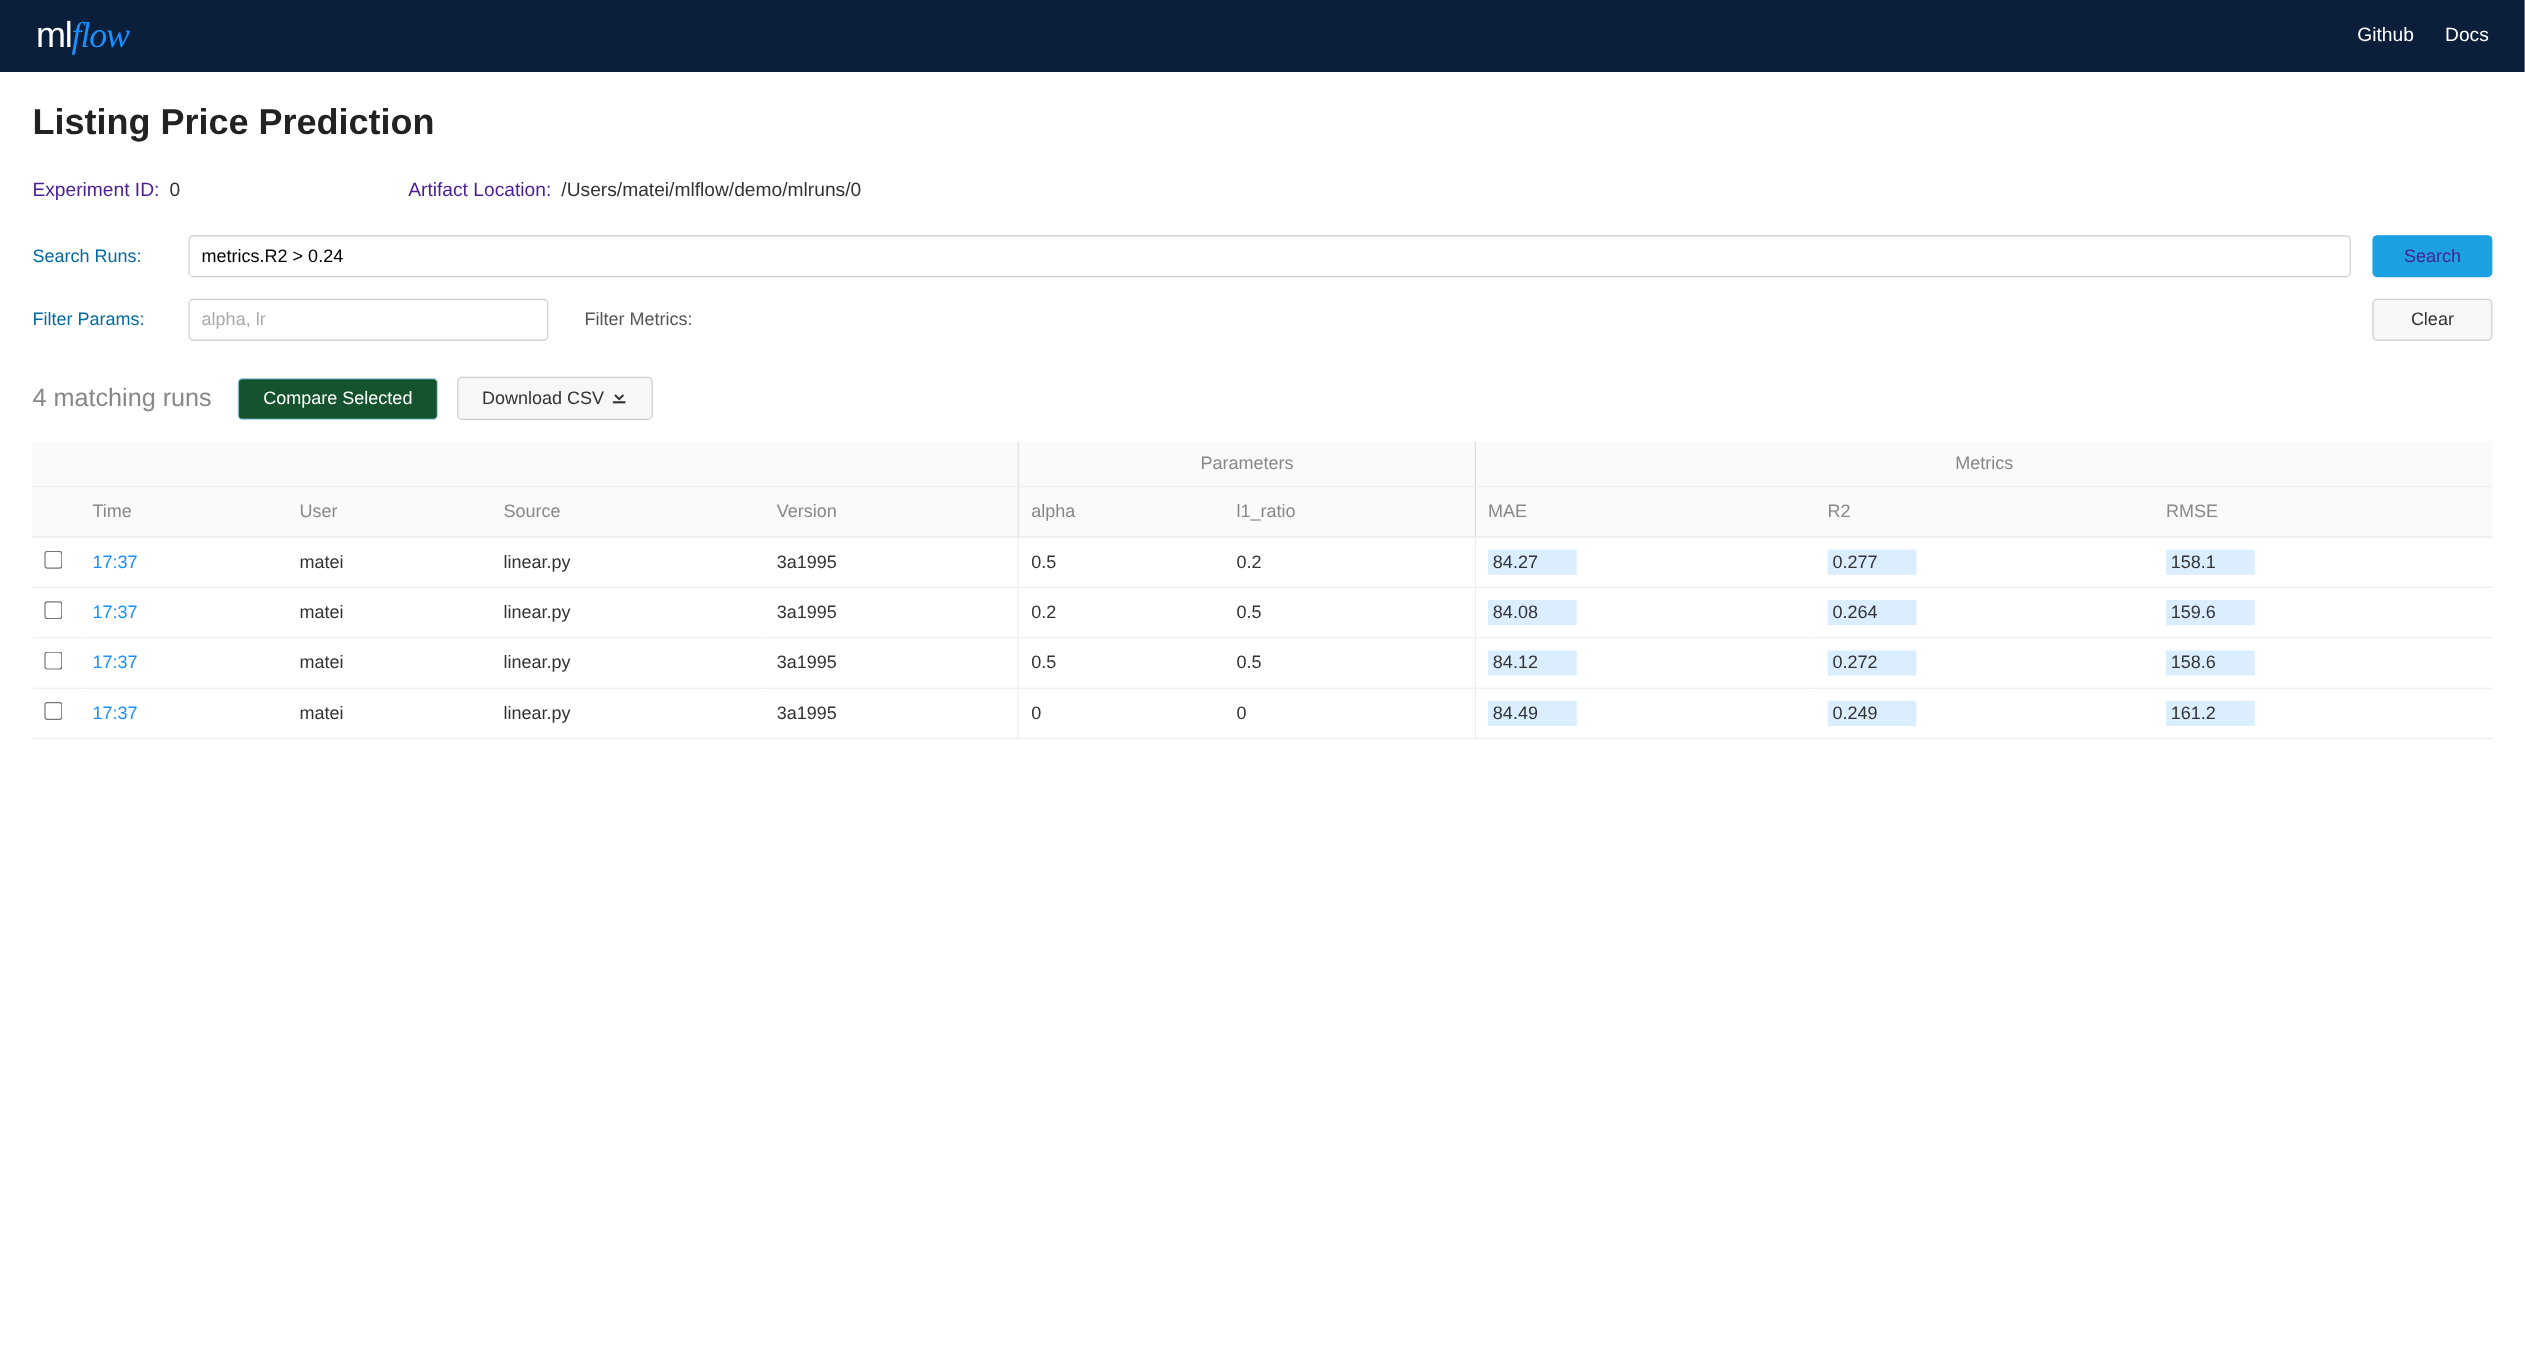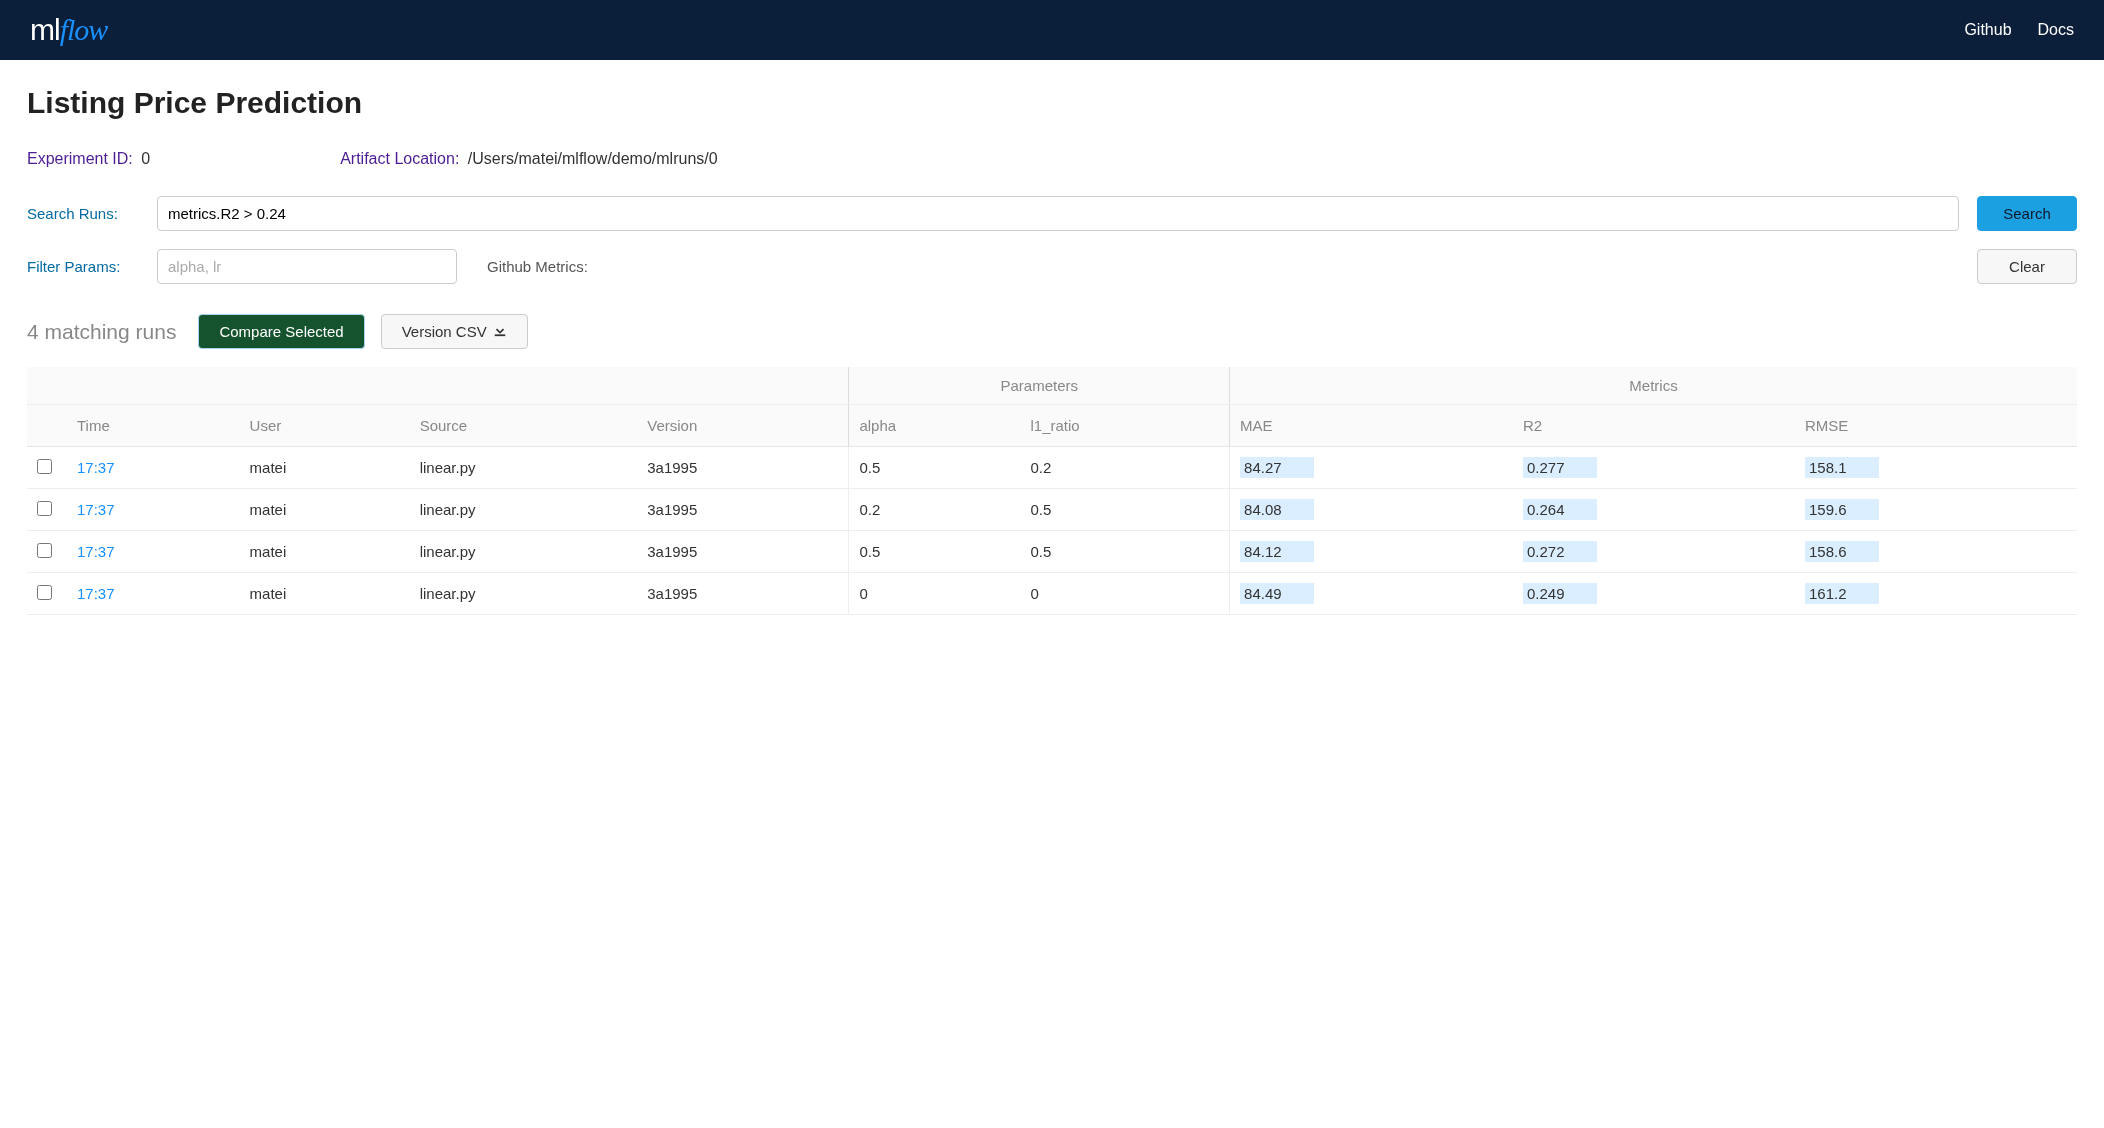--- a/index.html
+++ b/index.html
@@ -47,21 +47,21 @@
   .btn {
     border-radius: 4px;
     padding: 8px 20px;
     font-size: 15px;
     cursor: pointer;
     border: 1px solid transparent;
     display: inline-flex;
     align-items: center;
     gap: 6px;
   }
-  .btn-primary { background: #1ba1e2; color: #0f172a; border-color:#1ba1e2; }
+  .btn-primary { background: #1ba1e2; color: #4c1d95; border-color:#1ba1e2; }
   .btn-default { background: #f7f7f7; color: #333; border: 1px solid #ccc; }
   .btn-disabled { background: #14532d; color: #fff; border-color:#a6d4f2; cursor: default; opacity:1;text-align:right; }
   .filter-row { display: flex; align-items: center; gap: 18px; margin-bottom: 30px; }
   .filter-row .form-label { width:112px; }
   .filter-row input.small { width: 300px; }
   .filter-metrics-label { color:#555; font-size:15px; margin-left:12px; }
   .action-bar { display: flex; align-items: center; gap: 16px; margin-bottom: 18px; }
   .matching { color: #888; font-size: 21px; margin-right: 6px; }
   table.runs { width: 100%; border-collapse: collapse; font-size: 15px; }
   table.runs thead tr.group th {
@@ -133,30 +133,30 @@
 
   <div class="form-row">
     <div class="form-label">Search Runs:</div>
     <input class="text search-input" value="metrics.R2 &gt; 0.24" style="">
     <button class="btn btn-primary search-btn">Search</button>
   </div>
 
   <div class="filter-row">
     <div class="form-label">Filter Params:</div>
     <input class="text small" placeholder="alpha, lr" style="">
-    <div class="filter-metrics-label">Github Metrics:</div>
+    <div class="filter-metrics-label">Filter Metrics:</div>
     <div class="spacer-flex"></div>
     <button class="btn btn-default clear-btn">Clear</button>
   </div>
 
   <div class="action-bar">
     <span class="matching">4 matching runs</span>
     <button class="btn btn-disabled">Compare Selected</button>
     <button class="btn btn-default">
-      <span>Version CSV</span>
+      <span>Download CSV</span>
       <span class="icon-download">
         <svg width="14" height="14" viewBox="0 0 16 16" fill="#333">
             <path d="M8 1v8.6L4.7 6.3 3.3 7.7 8 12.4l4.7-4.7-1.4-1.4L8 9.6V1H8z"></path>
             <rect x="2" y="13" width="12" height="2"></rect>
           </svg>
       </span>
     </button>
   </div>
 
   <table class="runs">

